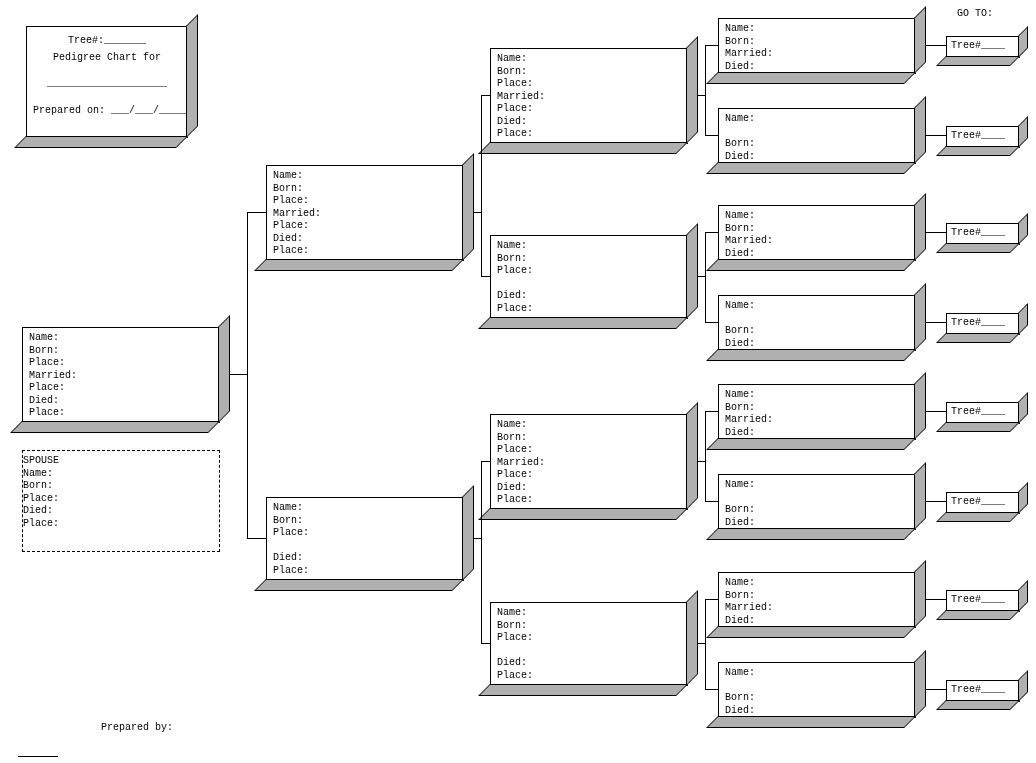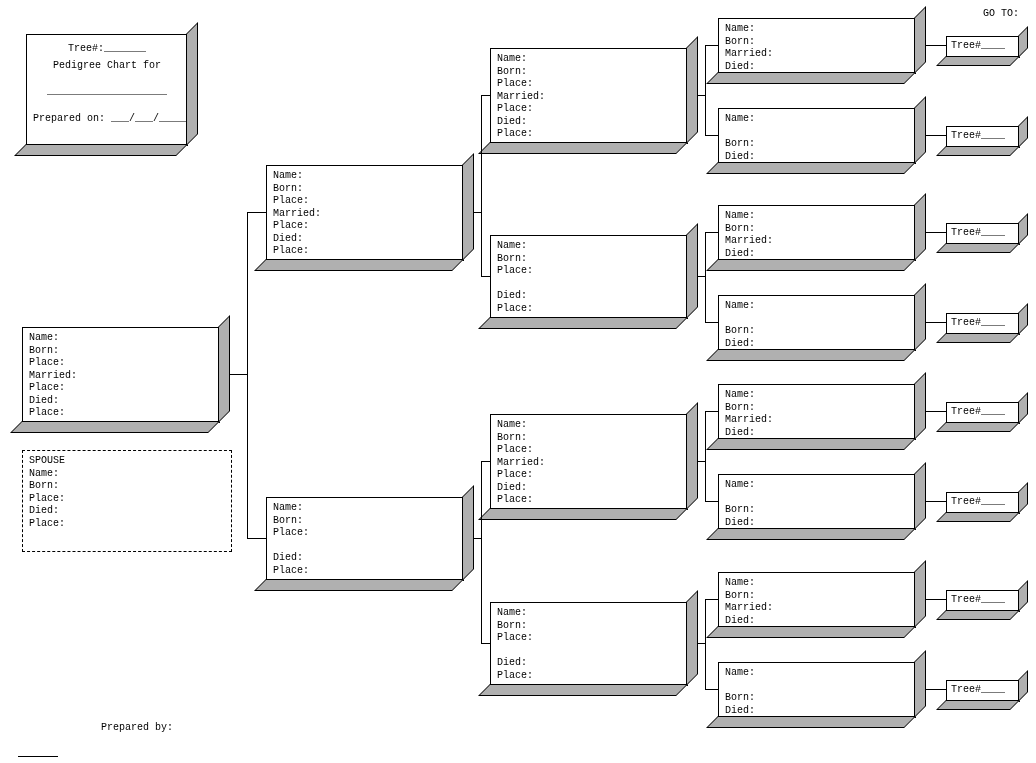--- a/index.html
+++ b/index.html
@@ -42,33 +42,32 @@
     transform-origin: top right;
   }
   .fieldset {
     padding: 4px 6px;
     line-height: 1.25;
   }
   .fieldset div { white-space: pre; }
   .dashed {
     position: absolute;
     border: 1px dashed black;
-    padding: 4px 6px;
+    padding: 4px 0;
     line-height: 1.25;
   }
   .hline, .vline {
     position: absolute;
     background: black;
   }
   .hline { height: 1px; }
   .vline { width: 1px; }
   .goto {
     position: absolute;
     font-size: 10px;
-    margin-left: 26px;
   }
   .treeref {
     position: absolute;
     border: 1px solid black;
     background: white;
     padding: 3px 4px 3px 4px;
     width: 64px;
     height: 14px;
     font-size: 10px;
   }
@@ -106,21 +105,21 @@
   .underline {
     position: absolute;
     border-bottom: 1px solid black;
   }
 </style>
 </head>
 <body>
 
 <div class="goto" style="left:957px; top:8px;">GO TO:</div>
 
-<div class="box3d header-box" style="left:26px; top:34px; width:160px; height:110px;text-align:center;">
+<div class="box3d header-box" style="left:26px; top:26px; width:160px; height:110px;text-align:center;">
   <div class="fieldset" style="padding-top:8px;">
     <div>Tree#:_______</div>
     <div style="height:4px;"></div>
     <div>Pedigree Chart for</div>
     <div style="height:14px;"></div>
     <div>____________________</div>
     <div style="height:14px;"></div>
     <div>Prepared on: ___/___/_____</div>
   </div>
 </div>

